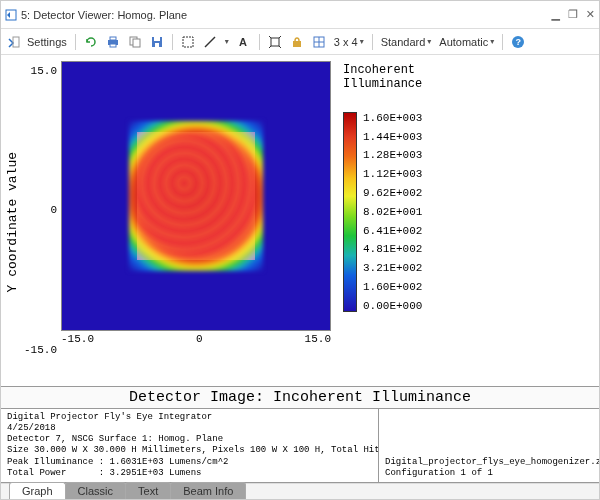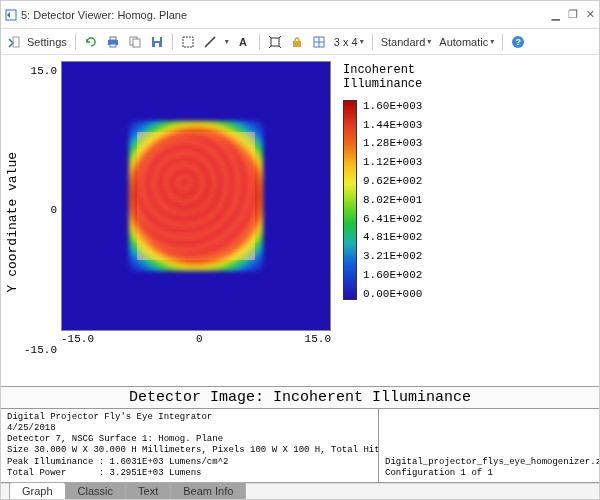--- a/index.html
+++ b/index.html
@@ -19,21 +19,21 @@
 .plot-area { flex: 1; display: flex; position: relative; background: #fff; padding: 6px 20px 2px 2px; }
 .yaxis-label { writing-mode: vertical-rl; transform: rotate(180deg); font-family: "Courier New", monospace; font-size: 13px; text-align: center; padding: 0 2px; align-self: center; }
 .ycol { display: flex; flex-direction: column; justify-content: space-between; align-items: flex-end; font-family: "Courier New", monospace; font-size: 11px; padding: 4px 4px 28px 2px; height: 100%; }
 .plot-center { display: flex; flex-direction: column; flex: 0 0 auto; }
 .plot-canvas { position: relative; width: 270px; height: 270px; background: #1f10b3; border: 1px solid #888; }
 .heatrect { position: absolute; left: 25%; top: 22%; width: 50%; height: 56%; background: radial-gradient(circle at 50% 50%, #c81e1e 0%, #d62424 55%, #e23a1e 62%, #f06b16 66%, #f7c219 70%, #b7e01e 74%, #3ac643 78%, #19b3b3 82%, #1160e0 88%, #1f10b3 100%); filter: blur(2px); }
 .heatcore { position: absolute; left: 28%; top: 26%; width: 44%; height: 48%; background: repeating-radial-gradient(circle at 40% 40%, #c81e1e 0px, #e23a1e 6px, #c81e1e 12px); opacity: 0.7; mix-blend-mode: screen; }
 .xrow { display: flex; justify-content: space-between; font-family: "Courier New", monospace; font-size: 11px; padding: 2px 0; width: 270px; }
 .xaxis-label { font-family: "Courier New", monospace; font-size: 13px; text-align: center; width: 270px; padding-top: 2px; }
 .legend { display: flex; flex-direction: column; margin-left: 12px; font-family: "Courier New", monospace; font-size: 12px; padding-top: 2px; }
-.legend-title { margin-bottom: 8px; white-space: pre; line-height: 1.2; font-family: Liberation Mono, monospace; }
+.legend-title { margin-bottom: 20px; white-space: pre; line-height: 1.2; font-family: Liberation Mono, monospace; }
 .legend-body { display: flex; align-items: stretch; }
 .cbar { width: 14px; height: 200px; border: 1px solid #333; background: linear-gradient(to bottom, #b30000 0%, #e23a1e 12%, #f06b16 22%, #f7c219 33%, #efef2a 42%, #7fdc1e 52%, #1ec43a 62%, #19b3b3 72%, #1160e0 82%, #1f10b3 100%); }
 .cticks { display: flex; flex-direction: column; justify-content: space-between; margin-left: 6px; height: 200px; font-size: 11px; }
 .footer-block { border-top: 1px solid #999; }
 .footer-title { text-align: center; font-family: "Courier New", monospace; font-size: 15px; padding: 2px 0; background: #fafafa; border-bottom: 1px solid #999; }
 .footer-grid { display: flex; border-bottom: 1px solid #999; }
 .footer-left { flex: 1; font-family: "Courier New", monospace; font-size: 9px; line-height: 1.25; padding: 3px 6px; border-right: 1px solid #999; white-space: pre; overflow: hidden; }
 .footer-right { width: 220px; font-family: "Courier New", monospace; font-size: 9px; line-height: 1.25; padding: 3px 6px; display: flex; flex-direction: column; justify-content: flex-end; white-space: pre; overflow: hidden; }
 .tabbar { height: 16px; background: #f4f4f4; display: flex; align-items: flex-end; padding: 0 8px; gap: 0; border-top: 1px solid #ddd; }
 .tab { padding: 2px 12px; font-size: 11px; border: 1px solid #aaa; border-bottom: none; border-radius: 3px 3px 0 0; background: #a3a3a3; margin-right: -1px; color: #333; }

